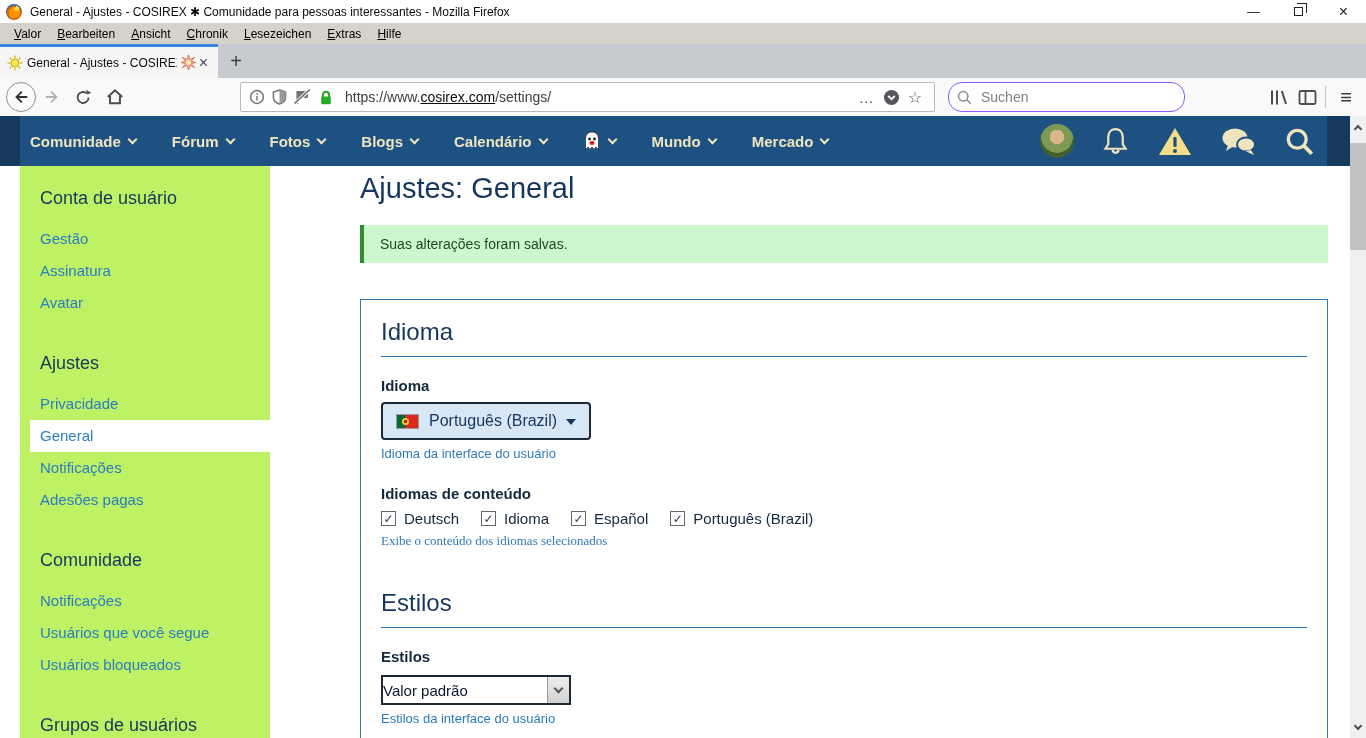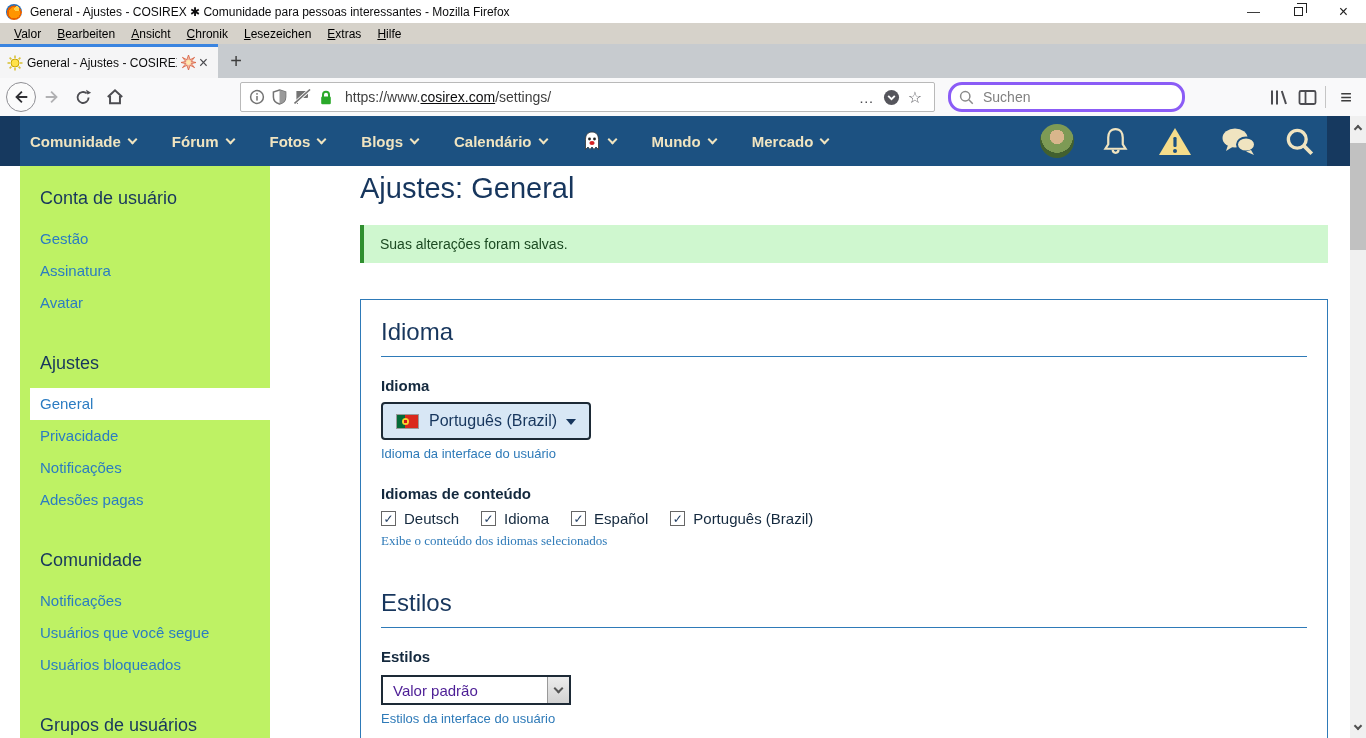--- a/index.html
+++ b/index.html
@@ -40,21 +40,21 @@
   .back-circle { width:30px; height:30px; border:1px solid #8f8f94; border-radius:50%; margin-left:6px; background:#fbfbfb; }
   .tb-ic { margin:0 7px; }
   .urlbar { position:absolute; left:240px; top:4px; width:695px; height:30px; background:#fff;
     border:1px solid #b9b9b9; border-radius:2px; display:flex; align-items:center; padding:0 8px; }
   .urlbar .uic { margin-right:7px; display:flex; }
   .url-text { font-size:14px; margin-left:4px; flex:1; white-space:nowrap; overflow:hidden; }
   .url-dim { color:#404040; } .url-host { color:#0c0c0d;text-decoration:underline; }
   .dots { color:#4a4a4f; font-size:15px; letter-spacing:1px; margin:0 8px; }
   .star { color:#5a5a5f; font-size:16px; margin:0 4px 0 8px; }
   .searchbox { position:absolute; left:948px; top:4px; width:237px; height:30px; background:#fff;
-    border:3px solid #8b5cf6; border-radius:14px; display:flex; align-items:center; padding:0 8px; }
+    border:1px solid #8b5cf6; border-radius:14px; display:flex; align-items:center; padding:0 8px; }
   .searchbox input { border:none; outline:none; font-size:14px; width:140px; margin-left:7px; background:transparent; font-family:"Liberation Sans",sans-serif; color:#333; }
   .searchbox input::placeholder { color:#808080; }
   .right-tools { position:absolute; right:8px; top:0; height:38px; display:flex; align-items:center; }
   .vsep { width:1px; height:22px; background:#c5c5c5; margin:0 8px; }
   .hamburger { font-size:20px; color:#3d3d3d; padding:0 6px; }
 
   
   .sitenav { height:50px; background:#1c5181; position:relative; display:flex; align-items:center; }
   .nav-dark-left { position:absolute; left:0; top:0; width:20px; height:50px; background:#16395f; }
   .nav-dark-right { position:absolute; right:16px; top:0; width:23px; height:50px; background:#16395f; }
@@ -84,21 +84,21 @@
   .flag-pt { width:23px; height:15px; margin-right:10px; position:relative; flex:0 0 auto;
     background:linear-gradient(to right, #046a38 0 40%, #da291c 40% 100%); border:1px solid #9a9a9a; }
   .flag-pt::after { content:""; position:absolute; left:5px; top:3.5px; width:7px; height:7px; border-radius:50%;
     background:radial-gradient(circle, #d01818 0 34%, #f8d12e 35% 100%); }
   .caret-dn { width:0; height:0; border:5px solid transparent; border-top:6px solid #17365d; margin:6px 0 0 9px; }
   .helper { font-size:13px; color:#2e7ab8; margin-top:6px; }
   .checks { display:flex; align-items:center; gap:22px; margin-top:8px; font-size:15px; color:#14293e; }
   .check-item { display:flex; align-items:center; }
   .checkbox { width:15px; height:15px; border:1px solid #666; background:#fff; display:inline-flex; align-items:center; justify-content:center; font-size:12px; color:#1d3a5f; margin-right:8px; }
   .select { display:inline-flex; width:190px; height:30px; border:2px solid #1d2a36; background:#fff; align-items:stretch; }
-  .select-value { flex:1; display:flex; align-items:center; padding-left:10px; font-size:15px; color:#4c1d95; }
+  .select-value { flex:1; display:flex; align-items:center; font-size:15px; color:#0f172a; }
   .select-arrow { width:22px; background:linear-gradient(#ececec,#d2d2d2); border-left:1px solid #999; display:flex; align-items:center; justify-content:center; }
   .sel-chev { width:7px; height:7px; border-right:2px solid #555; border-bottom:2px solid #555; transform:rotate(45deg); margin-top:-3px; }
 
   
   .scrollbar { position:absolute; right:0; top:116px; width:16px; bottom:0; background:#f0f0f0; z-index:9; }
   .sb-arrow { position:absolute; left:0; width:16px; height:18px; display:flex; align-items:center; justify-content:center; }
   .sb-arrow.up { top:2px; } .sb-arrow.down { bottom:2px; }
   .arr { width:6px; height:6px; border-right:2px solid #505050; border-bottom:2px solid #505050; }
   .arr.up { transform:rotate(-135deg); margin-top:3px; } .arr.down { transform:rotate(45deg); margin-bottom:3px; }
   .sb-thumb { position:absolute; left:0; top:27px; width:16px; height:107px; background:#c1c1c1; }
@@ -323,22 +323,22 @@
   </div>
 </div>
 
 <div class="sidebar">
   <div class="sb-h">Conta de usuário</div>
   <a class="sb-link">Gestão</a>
   <a class="sb-link">Assinatura</a>
   <a class="sb-link">Avatar</a>
 
   <div class="sb-h">Ajustes</div>
+  <a class="sb-link">Privacidade</a>
   <a class="sb-link active">General</a>
-  <a class="sb-link">Privacidade</a>
   <a class="sb-link">Notificações</a>
   <a class="sb-link">Adesões pagas</a>
 
   <div class="sb-h">Comunidade</div>
   <a class="sb-link">Notificações</a>
   <a class="sb-link">Usuários que você segue</a>
   <a class="sb-link">Usuários bloqueados</a>
 
   <div class="sb-h">Grupos de usuários</div>
 </div>

